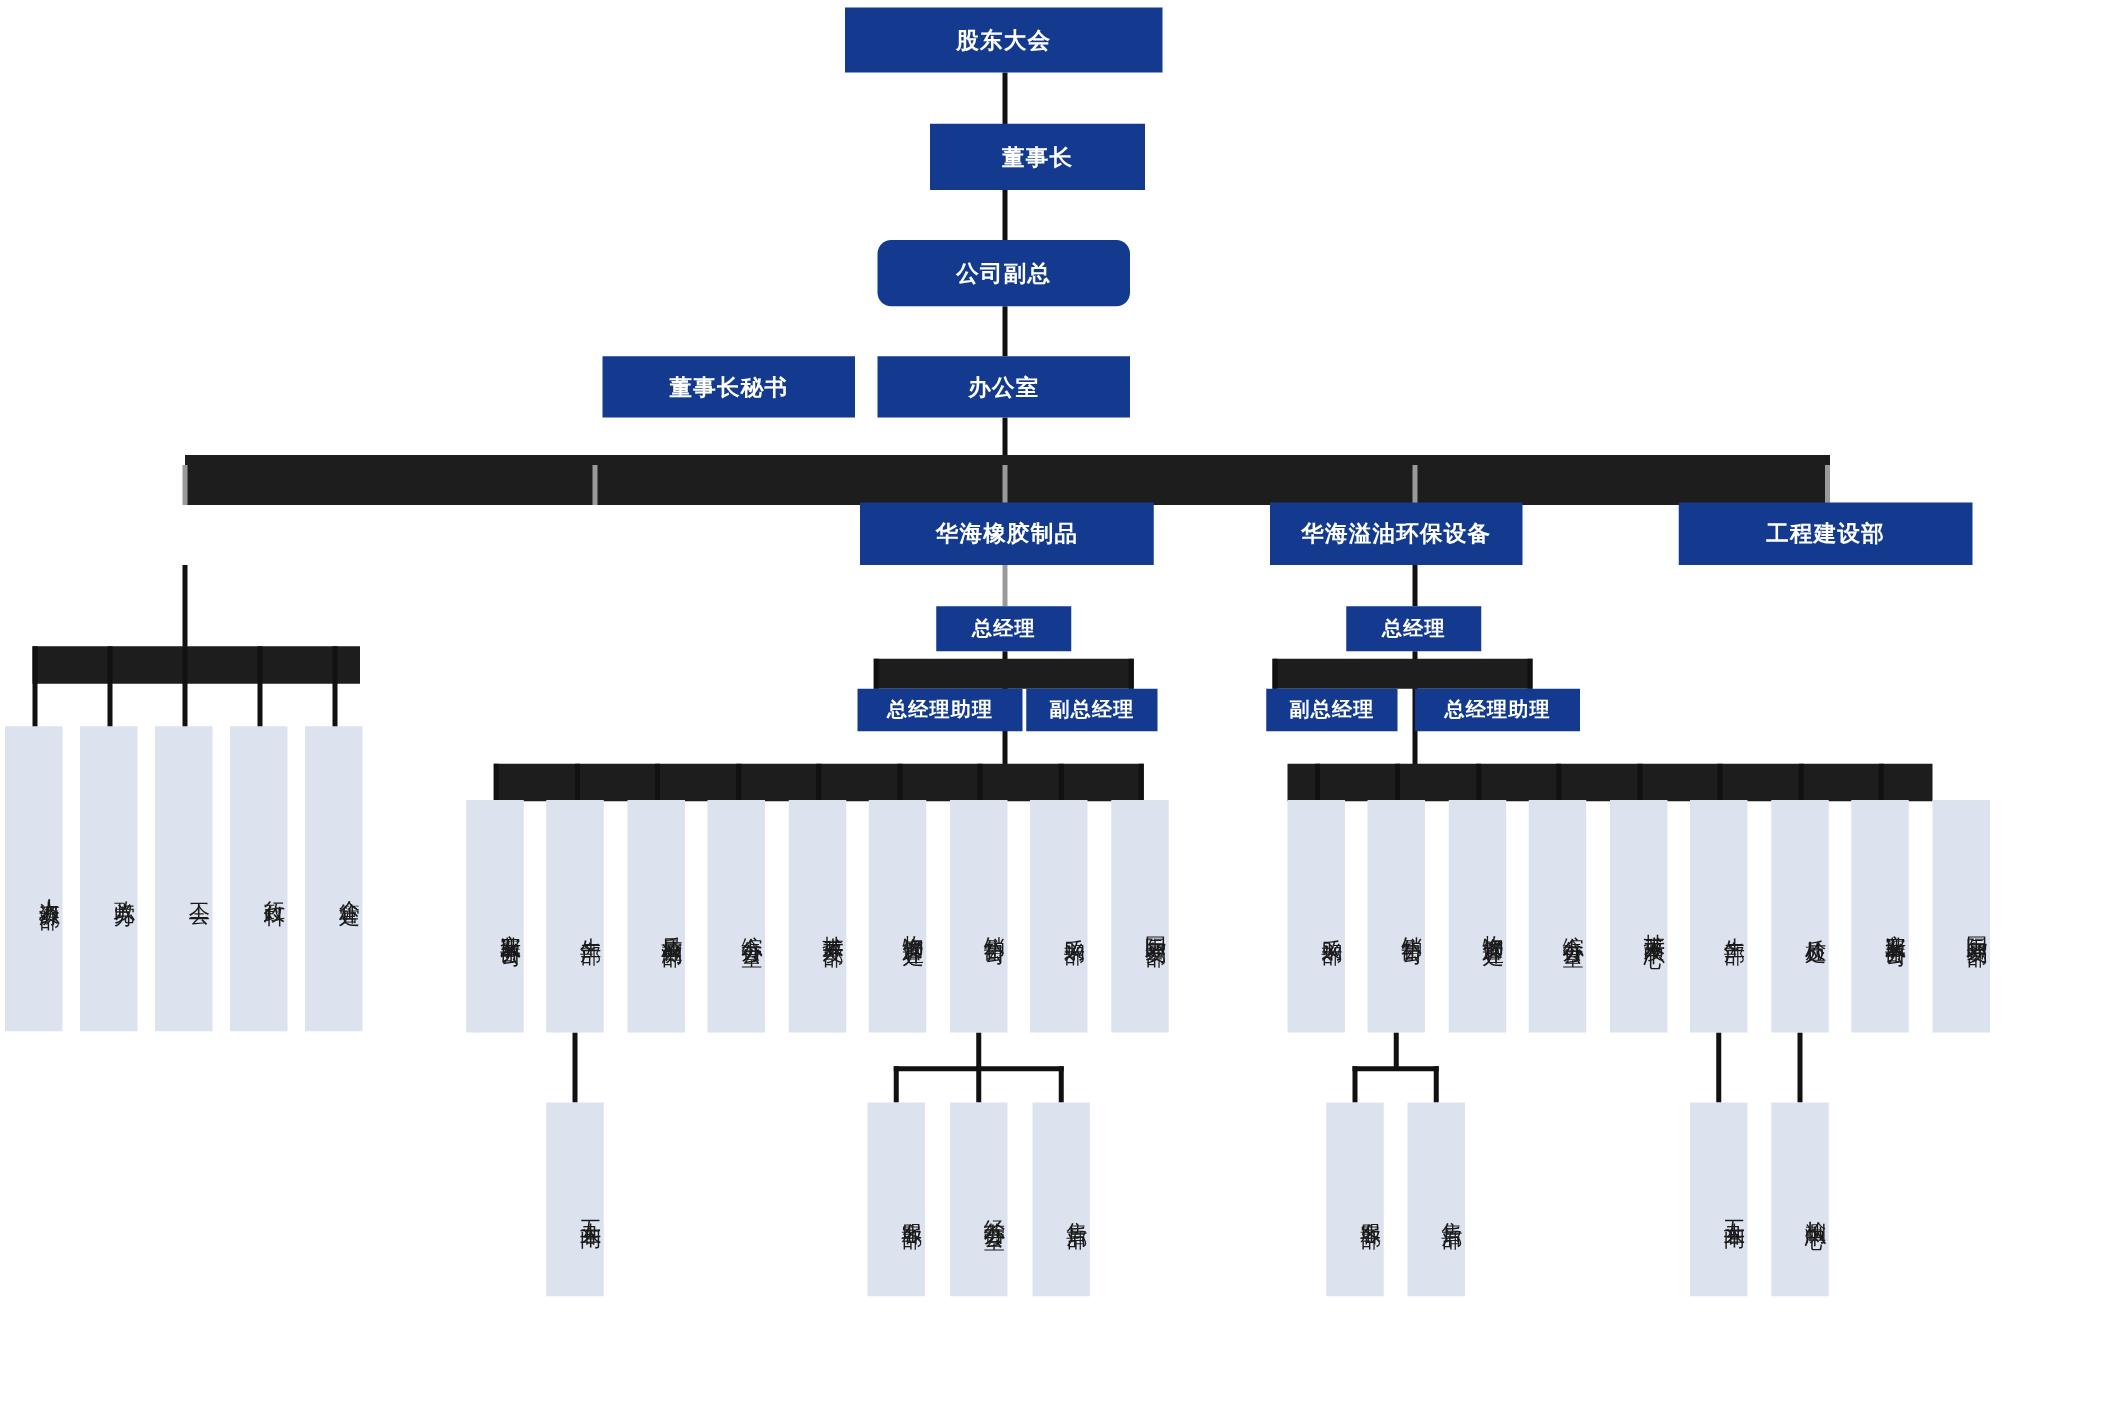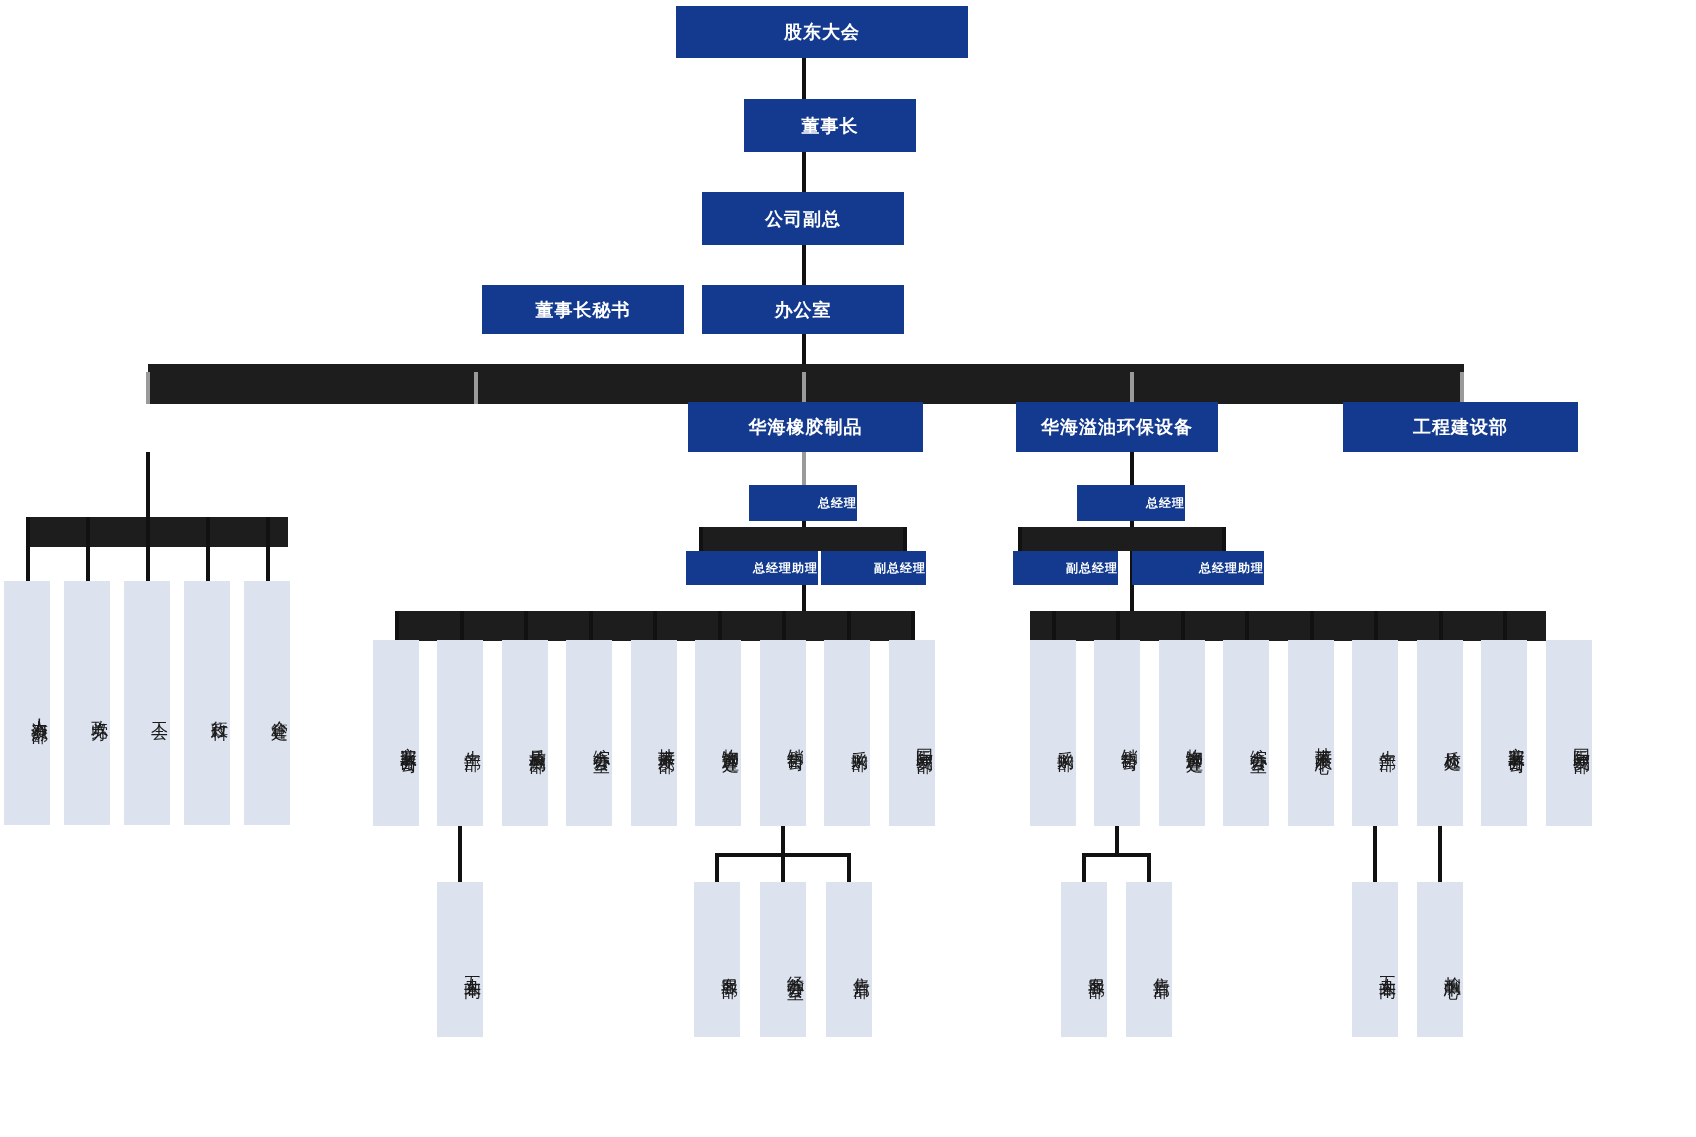--- a/index.html
+++ b/index.html
@@ -25,22 +25,21 @@
   }
   
   .box-blue {
     background: #133a8e;
     color: #ffffff;
     font-weight: bold;
     font-size: 18px;
     letter-spacing: 1px;
   }
   .box-blue.small {
-    font-size: 12px;
-    justify-content: flex-end;
+    font-size: 16px;
   }
   
   .box-light {
     background: #dde2ef;
     color: #1a1a1a;
     font-size: 17px;
     font-weight: normal;
     writing-mode: vertical-rl;
     text-orientation: upright;
     align-items: flex-start;
@@ -79,29 +78,29 @@
 </head>
 <body>
 
 <div id="stage">
 
   <div class="conn conn-v" style="left:802px; top:58px; height:42px;"></div>
   <div class="conn conn-v" style="left:802px; top:152px; height:42px;"></div>
   <div class="conn conn-v" style="left:802px; top:245px; height:40px;"></div>
   <div class="conn conn-v" style="left:802px; top:334px; height:36px;"></div>
 
-  <div class="node box-blue" style="left:676px; top:6px; width:292px; height:52px;">
+  <div class="node box-blue" style="left:676px; top:6px; width:254px; height:52px;">
     <span>股东大会</span>
   </div>
 
   <div class="node box-blue" style="left:744px; top:99px; width:172px; height:53px;">
     <span>董事长</span>
   </div>
 
-  <div class="node box-blue" style="left:702px; top:192px; width:202px; height:53px;">
+  <div class="node box-blue" style="left:702px; top:192px; width:202px; height:53px;border-radius:11px;">
     <span>公司副总</span>
   </div>
 
   <div class="node box-blue" style="left:482px; top:285px; width:202px; height:49px;">
     <span>董事长秘书</span>
   </div>
 
   <div class="node box-blue" style="left:702px; top:285px; width:202px; height:49px;">
     <span>办公室</span>
   </div>

